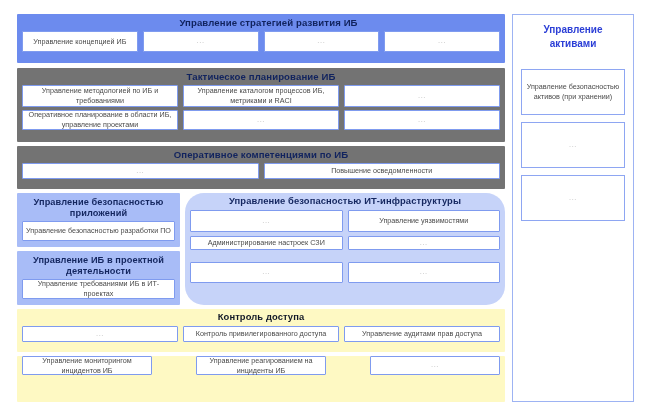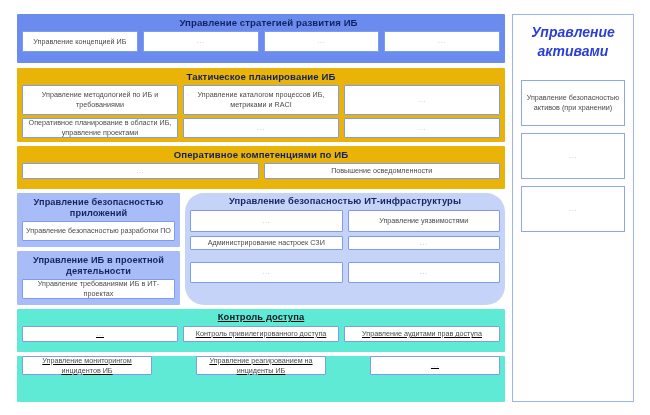--- a/index.html
+++ b/index.html
@@ -46,47 +46,46 @@
     padding:2px 3px;
     flex:1 1 0;
     border-radius:1px;
   }
   .cell.ell{color:#b9b9b9;letter-spacing:.6px;font-size:7.5px;}
 
   
   .b-strong{background:#6c8bee;}
   .b-strong > .block-title{color:#11235e;font-size:9.6px;padding-left:19px;}
 
-  .b-mid{background:#eab308;}
+  .b-mid{background:#737373;}
   .b-mid > .block-title{color:#11235e;font-size:9.6px;}
 
   .b-soft{background:#a8bcf7;}
   .b-soft > .block-title{color:#14265f;font-size:9.2px;}
 
   .b-light{background:#c6d3f9;}
   .b-light > .block-title{color:#14265f;font-size:9.4px;}
 
-  .b-pale{background:#5eead4;text-decoration:underline;}
+  .b-pale{background:#fef9c3;}
   .b-pale > .block-title{color:#111827;font-size:9.4px;}
 
   
   .panel{
     position:absolute;
     background:#ffffff;
     border:1px solid #9db3f3;
     box-sizing:border-box;
   }
   .panel-title{
     text-align:center;
     font-weight:bold;
     color:#2b3ed6;
-    font-size:14px;
+    font-size:10px;
     line-height:1.35;
     padding:8px 6px 7px 6px;
-    font-style:italic;
   }
   .panel-cells{
     display:flex;flex-direction:column;gap:7px;
     padding:12px 8px;
     box-sizing:border-box;
   }
   .panel-cell{
     border:1px solid #8ea6f2;
     background:#ffffff;
     min-height:46px;
@@ -108,21 +107,21 @@
     <div class="cells" style="height:26px;">
       <div class="cell">Управление концепцией ИБ</div>
       <div class="cell ell">...</div>
       <div class="cell ell">...</div>
       <div class="cell ell">...</div>
     </div>
   </div>
 
   <div class="block b-mid" style="left:17px;top:68px;width:488px;height:74px;">
     <div class="block-title">Тактическое планирование ИБ</div>
-    <div class="cells" style="height:33px;padding-bottom:3px;">
+    <div class="cells" style="height:25px;padding-bottom:3px;">
       <div class="cell">Управление методологией по ИБ и требованиями</div>
       <div class="cell">Управление каталогом процессов ИБ, метриками и RACI</div>
       <div class="cell ell">...</div>
     </div>
     <div class="cells" style="height:25px;">
       <div class="cell">Оперативное планирование в области ИБ, управление проектами</div>
       <div class="cell ell">...</div>
       <div class="cell ell">...</div>
     </div>
   </div>

